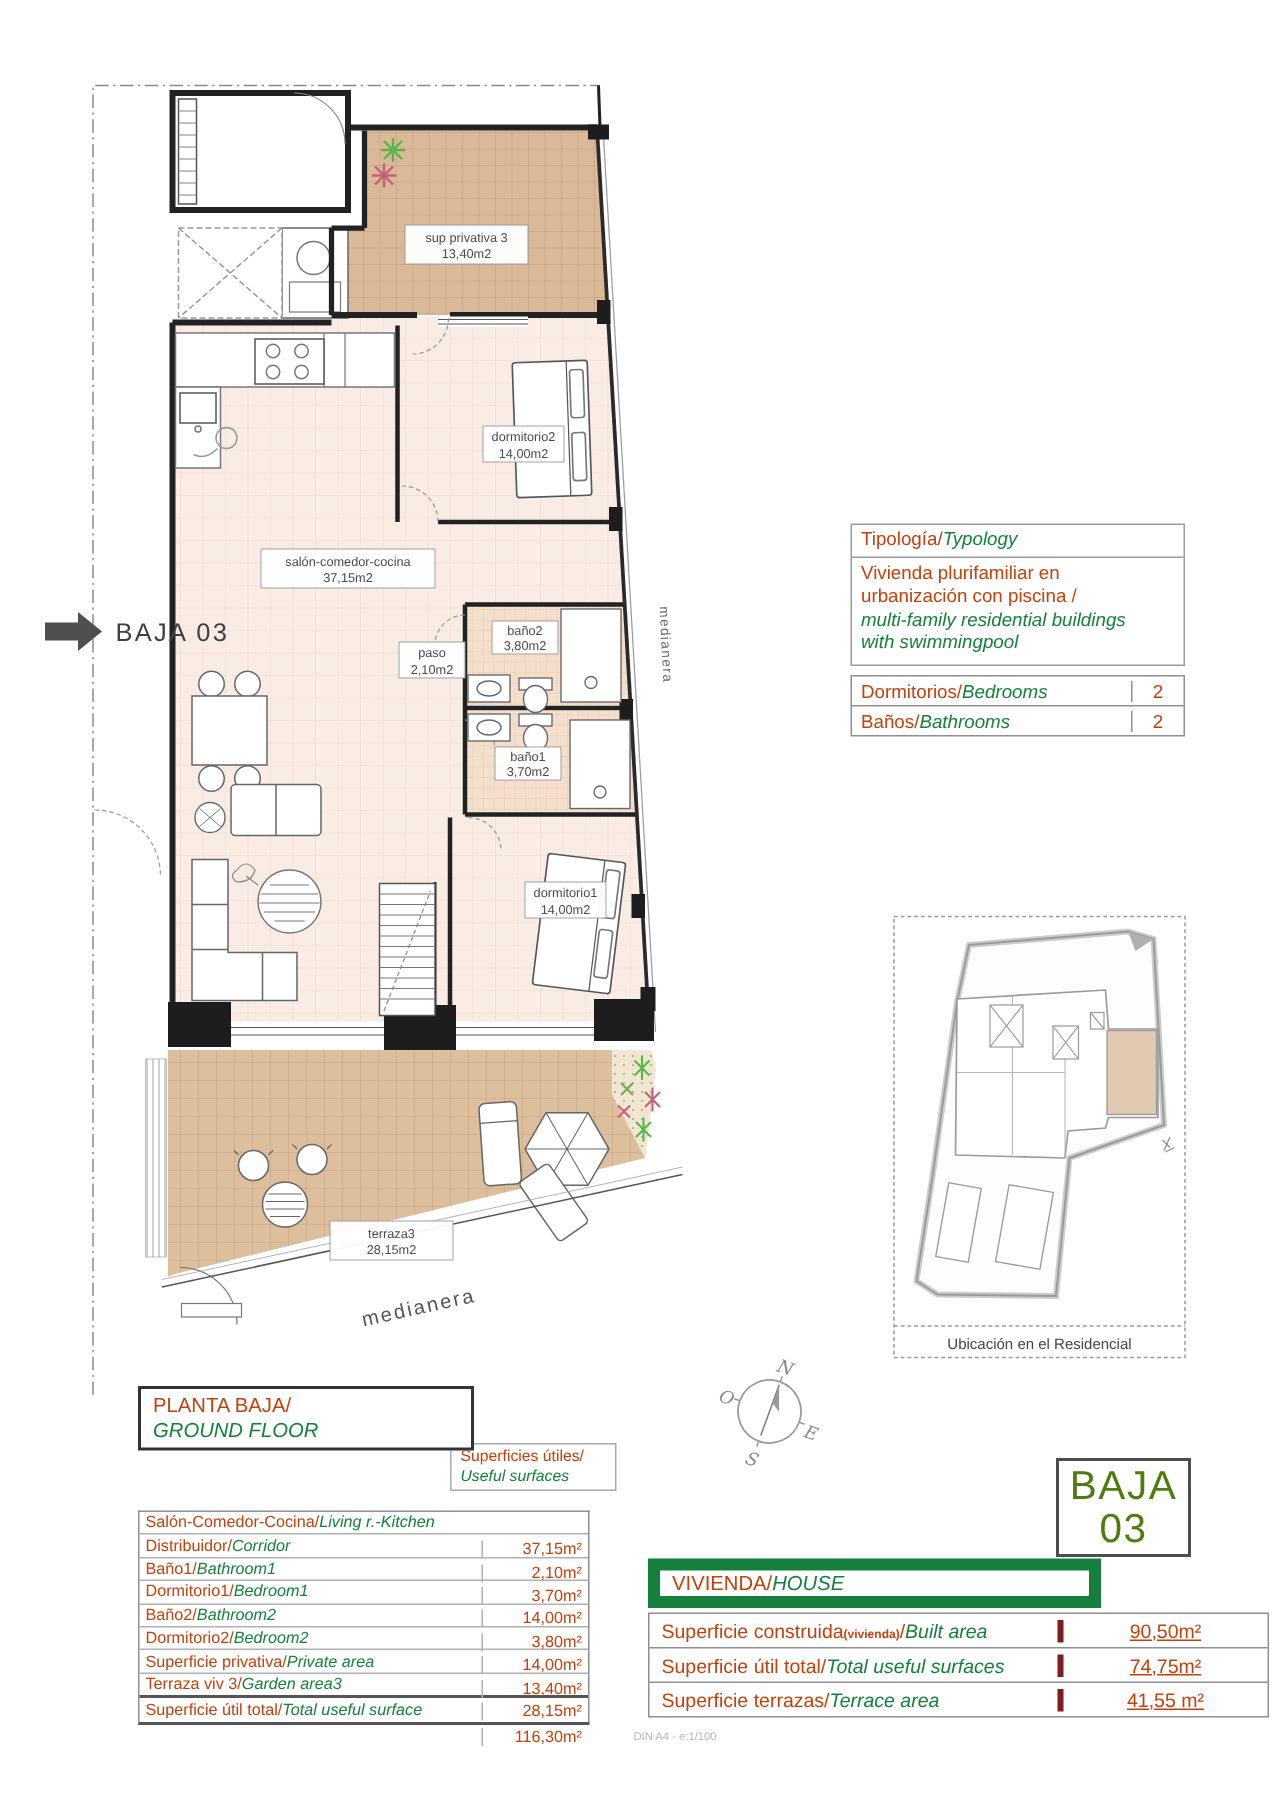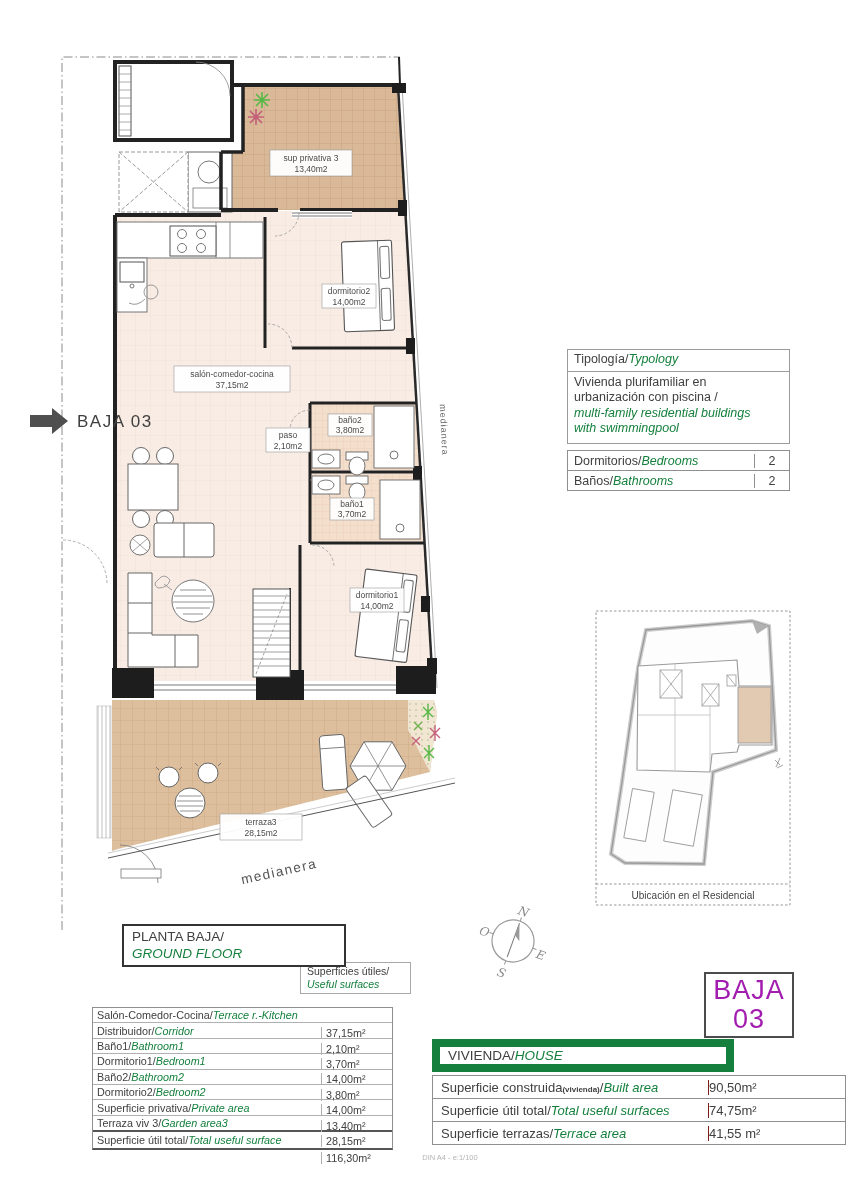--- a/index.html
+++ b/index.html
@@ -1,51 +1,51 @@
 <!DOCTYPE html>
 <html><head>
 <meta charset="utf-8">
 <style>
   html,body{margin:0;padding:0;background:#e9e9e9;}
   .page{position:relative;width:848px;height:1200px;background:#ffffff;margin:0 auto;
         font-family:"Liberation Sans",sans-serif;color:#4a4a4a;overflow:hidden;}
   .abs{position:absolute;}
-  .es{color:#404040;}
+  .es{color:#c2410c;}
   .en{font-style:italic;color:#15803d;}
   .note{font-size:8px;font-weight:bold;}
 
   .typ-box{left:567px;top:349px;width:221px;border:1px solid #9b9b9b;font-size:12.5px;line-height:15.5px;background:#fff;}
   .typ-head{padding:2px 6px 3px;border-bottom:1px solid #9b9b9b;}
   .typ-body{padding:3px 6px 6px;}
 
   .cnt-table{left:567px;top:450px;width:221px;border:1px solid #8f8f8f;font-size:12.5px;background:#fff;}
   .cnt-row{display:flex;align-items:center;height:19px;}
   .cnt-row + .cnt-row{border-top:1px solid #8f8f8f;}
   .cnt-label{flex:1;padding:0 6px;white-space:nowrap;}
   .cnt-val{width:34px;border-left:1px solid #8f8f8f;text-align:center;}
 
-  .pb-box{left:92px;top:924px;width:204px;border:2px solid #333;padding:3px 8px;font-size:13.5px;line-height:16.5px;background:#fff;z-index:3;margin-left:30px;}
+  .pb-box{left:92px;top:924px;width:204px;border:2px solid #333;padding:3px 8px;font-size:13.5px;line-height:16.5px;background:#fff;z-index:3;}
   .su-box{left:300px;top:962px;width:97px;border:1px solid #a8a8a8;padding:2px 6px;font-size:10.5px;line-height:13px;background:#fff;}
 
   .gf-table{left:92px;top:1007px;width:299px;border:1px solid #8f8f8f;border-bottom:2px solid #555;font-size:10.8px;background:#fff;}
   .gf-row{display:flex;align-items:center;height:14.4px;}
   .gf-row + .gf-row{border-top:1px solid #b0b0b0;}
   .gf-row.total{border-top:2px solid #555;height:15.5px;}
   .gf-l{flex:1;padding:0 4px;white-space:nowrap;overflow:hidden;}
-  .gf-v{width:62px;border-left:1px solid #b0b0b0;padding:0 4px;white-space:nowrap;margin-top:36px;}
+  .gf-v{width:62px;border-left:1px solid #b0b0b0;text-align:right;padding:0 4px;white-space:nowrap;margin-top:36px;}
 
   .badge{left:704px;top:972px;width:86px;height:62px;border:2px solid #4c4c4c;display:flex;flex-direction:column;
-         align-items:center;justify-content:center;font-size:27px;color:#a21caf;line-height:29px;letter-spacing:1px;background:#fff;}
+         align-items:center;justify-content:center;font-size:27px;color:#4d7c0f;line-height:29px;letter-spacing:1px;background:#fff;}
 
   .vv-head{left:432px;top:1039px;width:270px;border:8px solid #15803d;padding:1px 8px;font-size:13.5px;background:#fff;}
   .vv-table{left:432px;top:1075px;width:412px;border:1px solid #8f8f8f;font-size:13px;background:#fff;}
   .vv-row{display:flex;align-items:center;height:22px;}
   .vv-row + .vv-row{border-top:1px solid #8f8f8f;}
   .vv-l{flex:1;padding:0 8px;white-space:nowrap;}
-  .vv-v{width:136px;border-left:1px solid #7f1d1d;text-align:left;white-space:nowrap;}
+  .vv-v{width:136px;border-left:4px solid #7f1d1d;text-align:center;white-space:nowrap;text-decoration:underline;}
 
   .footer{left:390px;top:1153px;width:120px;text-align:center;font-size:7.5px;color:#b5b5b5;}
 
   svg text{font-family:"Liberation Sans",sans-serif;}
   .plabel{font-size:8.5px;fill:#4a4a4a;text-anchor:middle;}
   .compass-letter{font-family:"DejaVu Serif",serif;font-style:italic;font-size:12px;fill:#8a8a8a;text-anchor:middle;}
 </style>
 </head>
 <body>
 
@@ -391,21 +391,21 @@
     <div class="es">PLANTA BAJA/</div>
     <div class="en">GROUND FLOOR</div>
   </div>
   <div class="abs su-box">
     <div class="es">Superficies útiles/</div>
     <div class="en">Useful surfaces</div>
   </div>
 
   <div class="abs gf-table">
     <div class="gf-row">
-        <div class="gf-l"><span class="es">Salón-Comedor-Cocina/</span><span class="en">Terrace r.-Kitchen</span></div>
+        <div class="gf-l"><span class="es">Salón-Comedor-Cocina/</span><span class="en">Living r.-Kitchen</span></div>
         <div class="gf-v es">37,15m²</div>
       </div>
     <div class="gf-row">
         <div class="gf-l"><span class="es">Distribuidor/</span><span class="en">Corridor</span></div>
         <div class="gf-v es">2,10m²</div>
       </div>
     <div class="gf-row">
         <div class="gf-l"><span class="es">Baño1/</span><span class="en">Bathroom1</span></div>
         <div class="gf-v es">3,70m²</div>
       </div>

